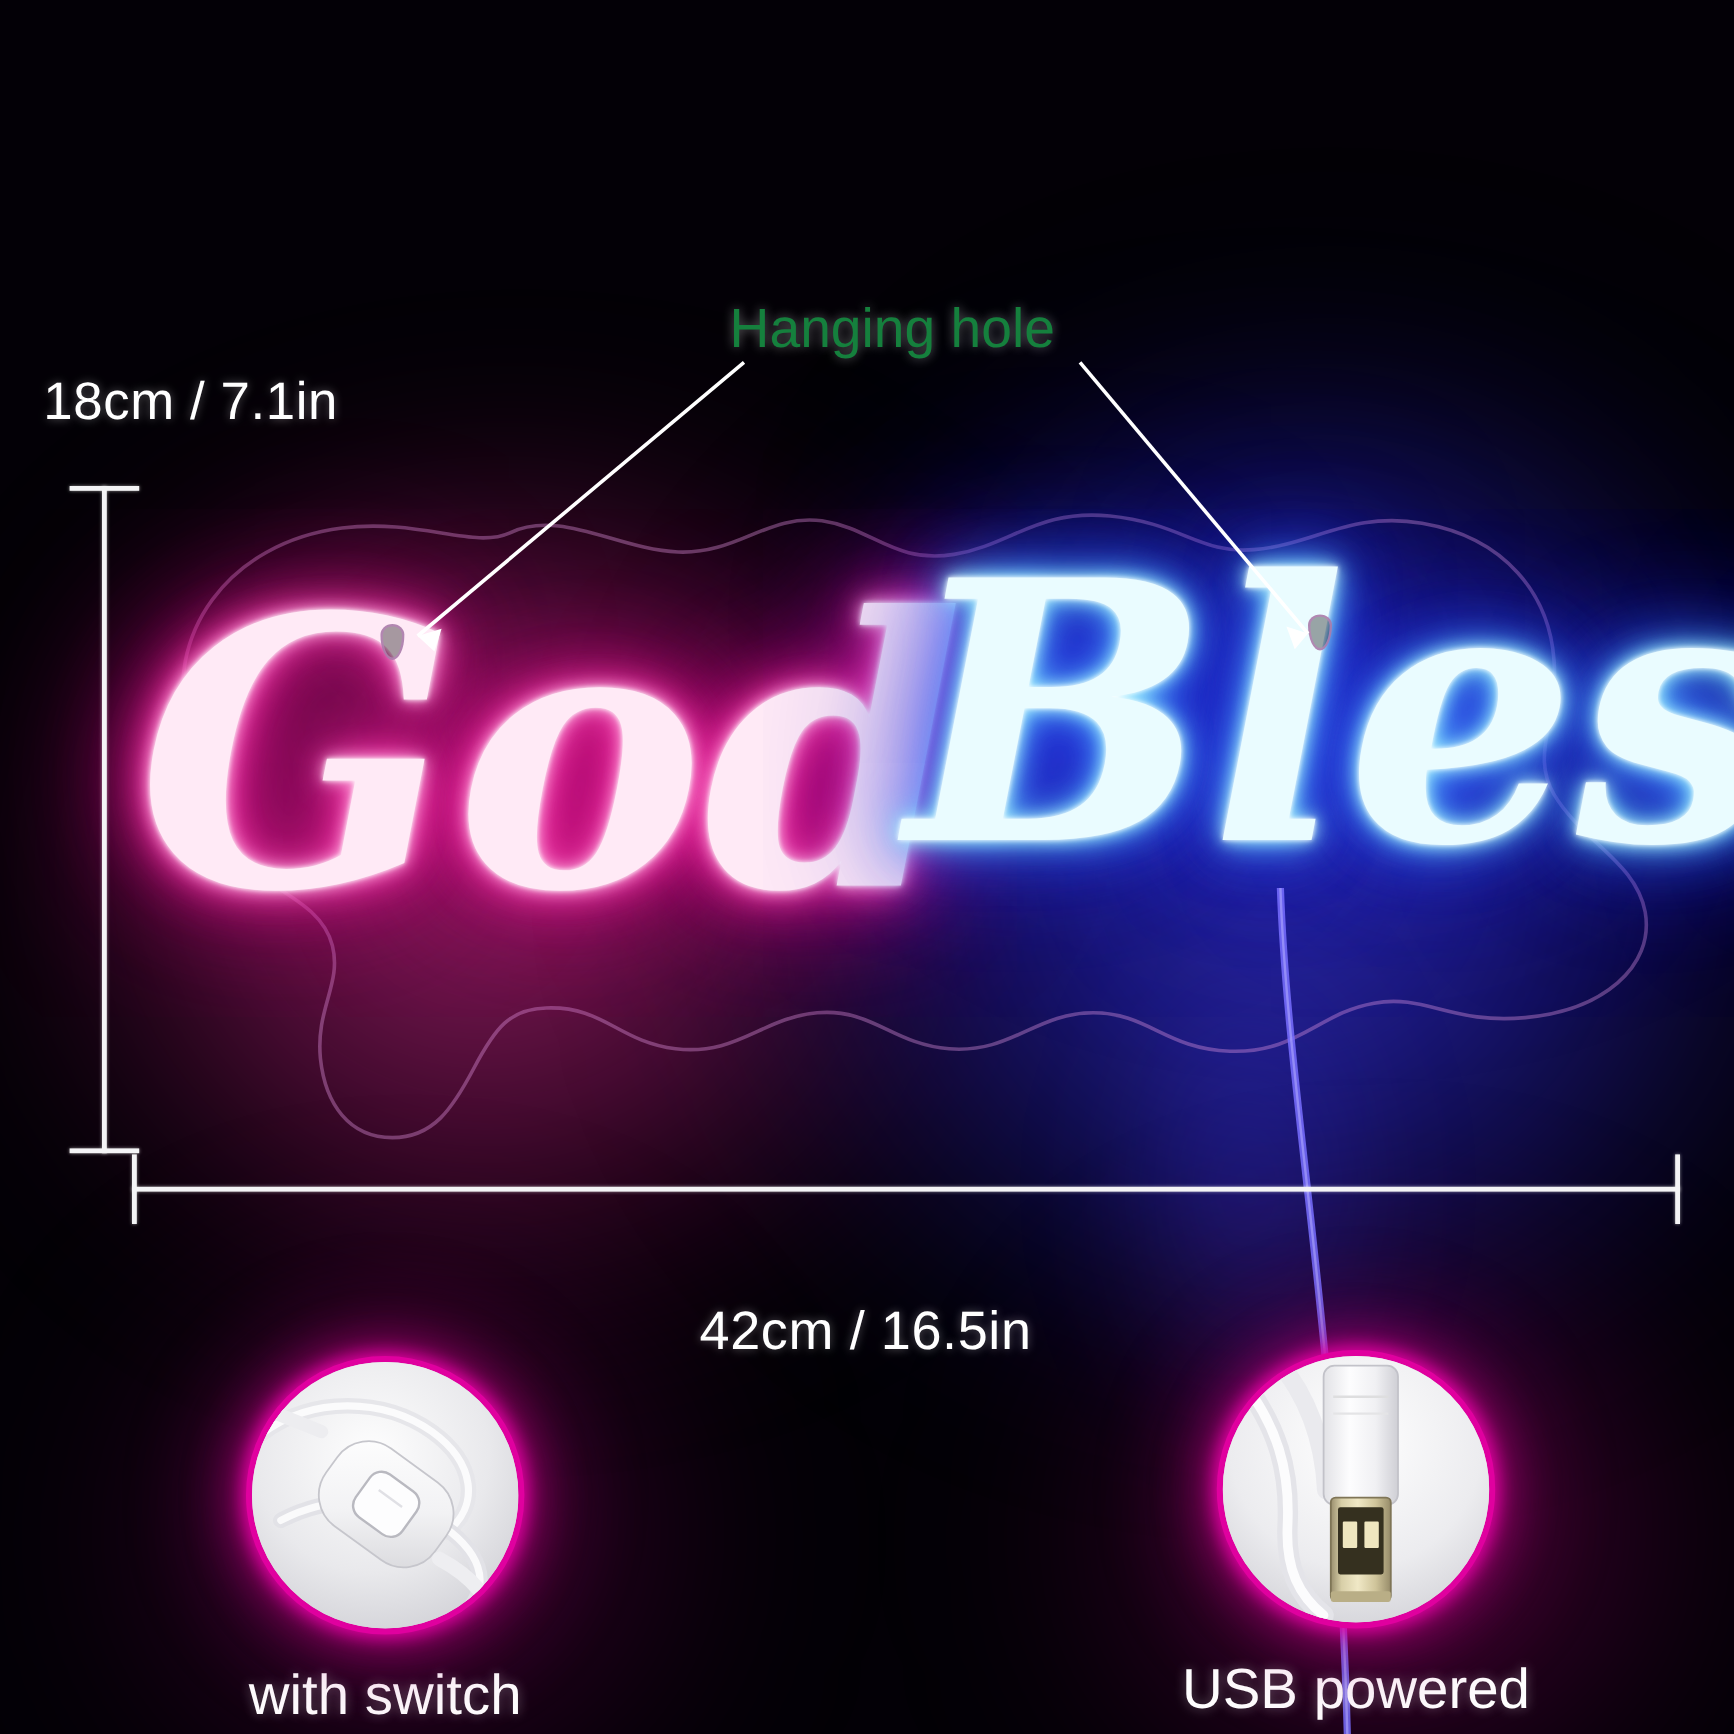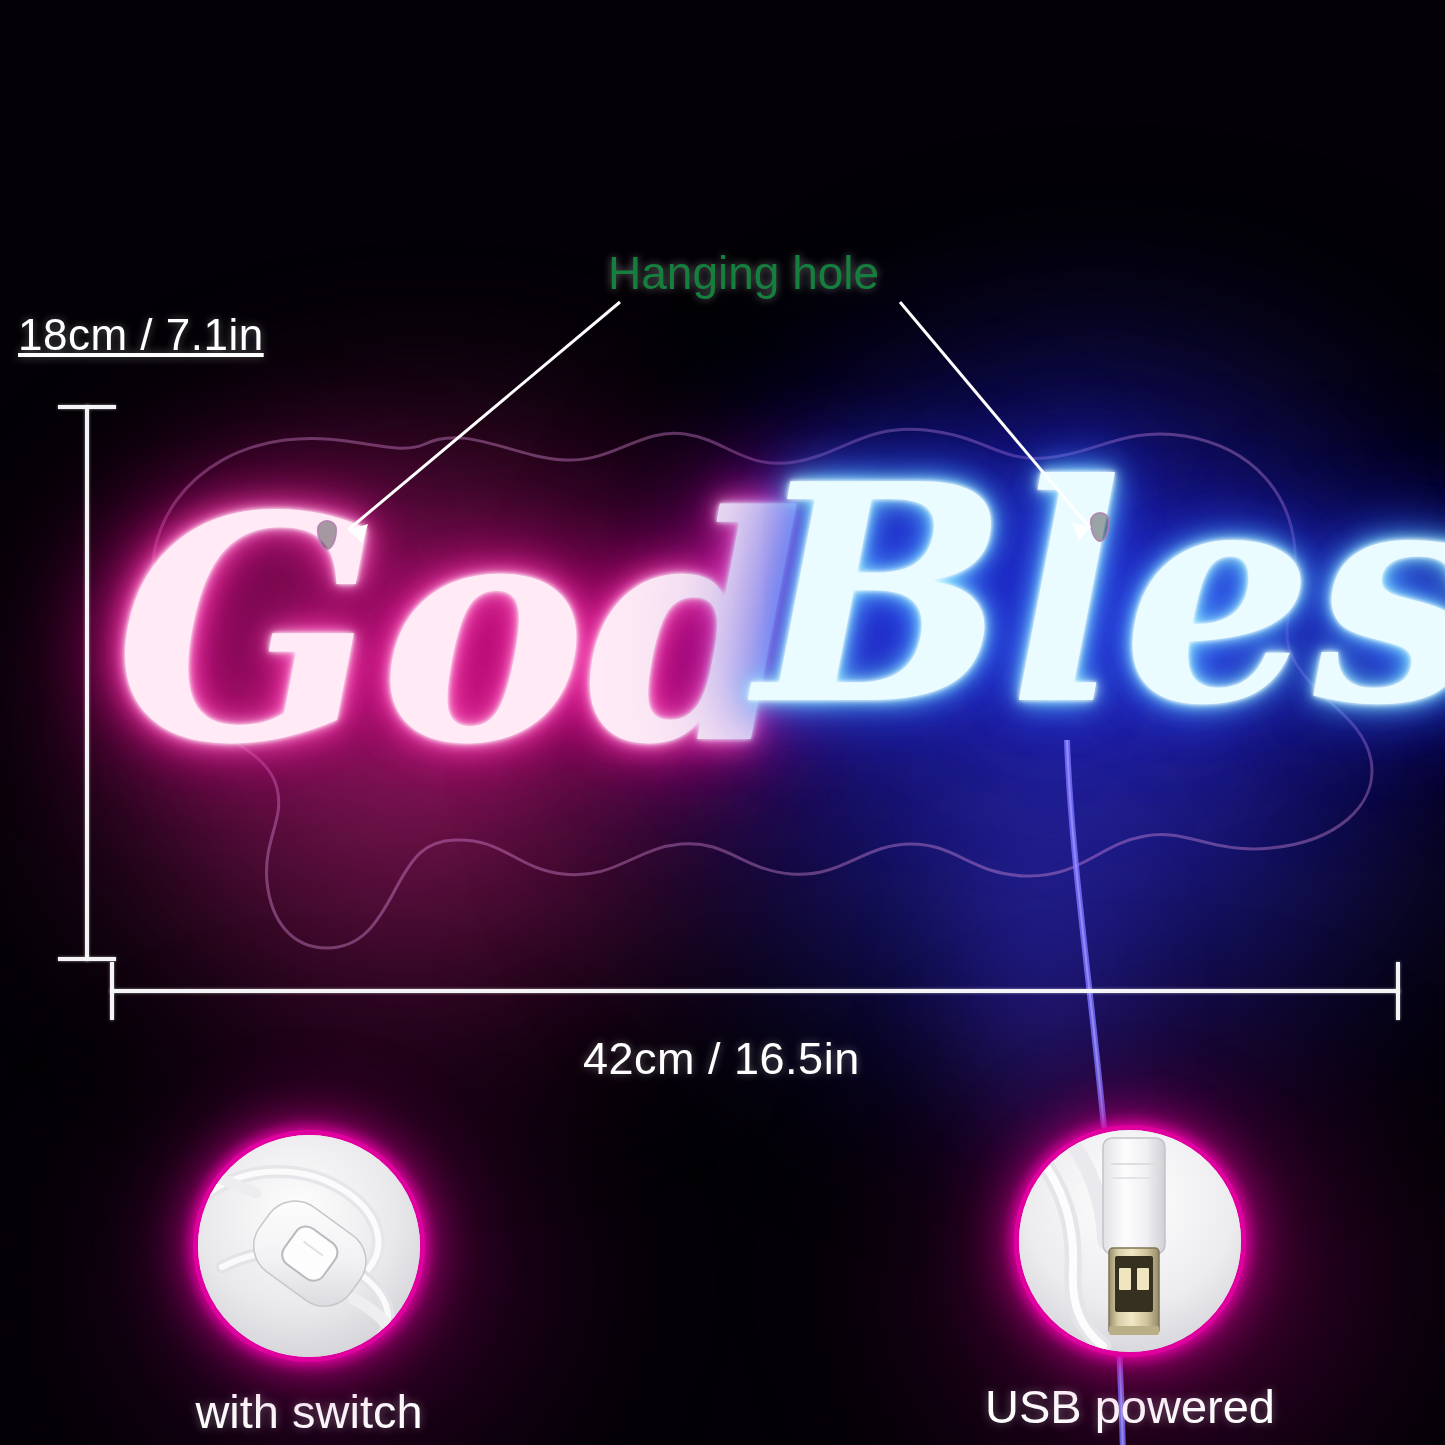--- a/index.html
+++ b/index.html
@@ -162,22 +162,22 @@
   #dim-h-cap-r  { left: 1396px;top: 962px; width: 4px; height: 58px; }
 
   .dim-label {
     position: absolute;
     color: #ffffff;
     font-size: 44px;
     letter-spacing: 0.5px;
     white-space: nowrap;
     text-shadow: 0 0 8px rgba(255,255,255,0.35);
   }
-  #label-height { left: 18px;  top: 310px; text-decoration: underline; }
-  #label-width  { left: 583px; top: 1033px; font-size: 45px; }
+  #label-height { left: 36px;  top: 310px; }
+  #label-width  { left: 583px; top: 1083px; font-size: 45px; }
 
   
   #callout-label {
     position: absolute;
     left: 608px;
     top: 246px;
     color: #15803d;
     font-size: 46px;
     white-space: nowrap;
     text-shadow: 0 0 9px rgba(255,255,255,0.4);
@@ -188,21 +188,21 @@
     width: 1445px; height: 1445px;
     pointer-events: none;
   }
 
   
   .feature {
     position: absolute;
     text-align: center;
     width: 400px;
   }
-  #feature-switch { left: 109px; top: 1130px; }
+  #feature-switch { left: 121px; top: 1130px; }
   #feature-usb    { left: 930px; top: 1125px; }
 
   .feature-circle {
     position: relative;
     width: 222px;
     height: 222px;
     margin: 0 auto;
     border-radius: 50%;
     overflow: hidden;
     border: 5px solid #e0009f;

